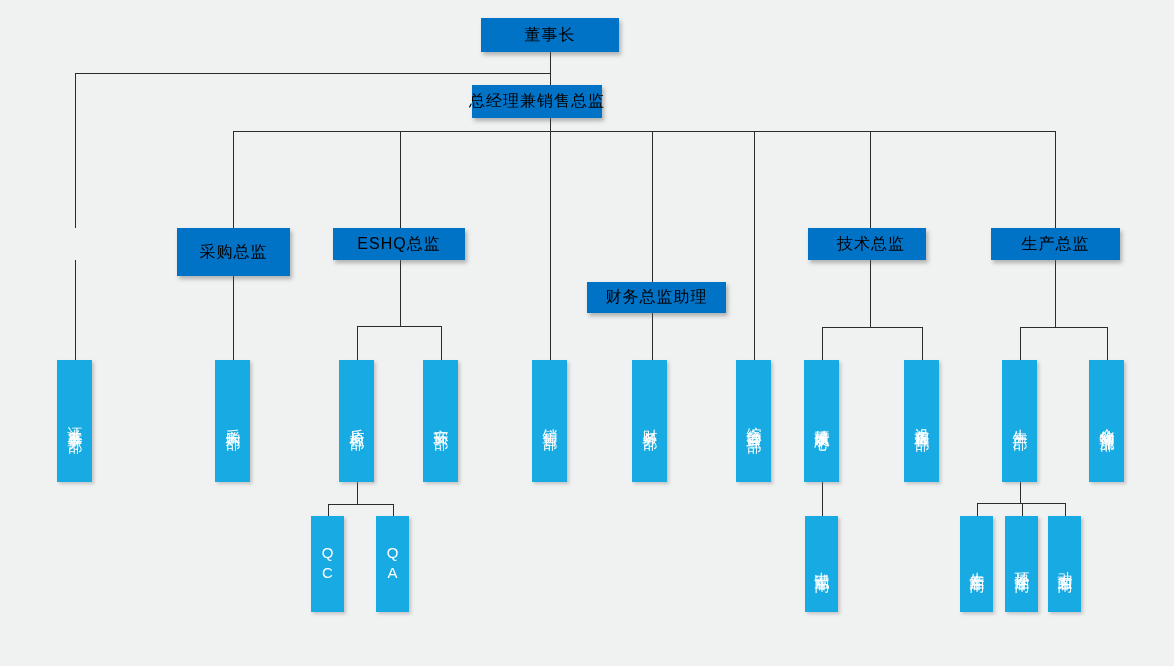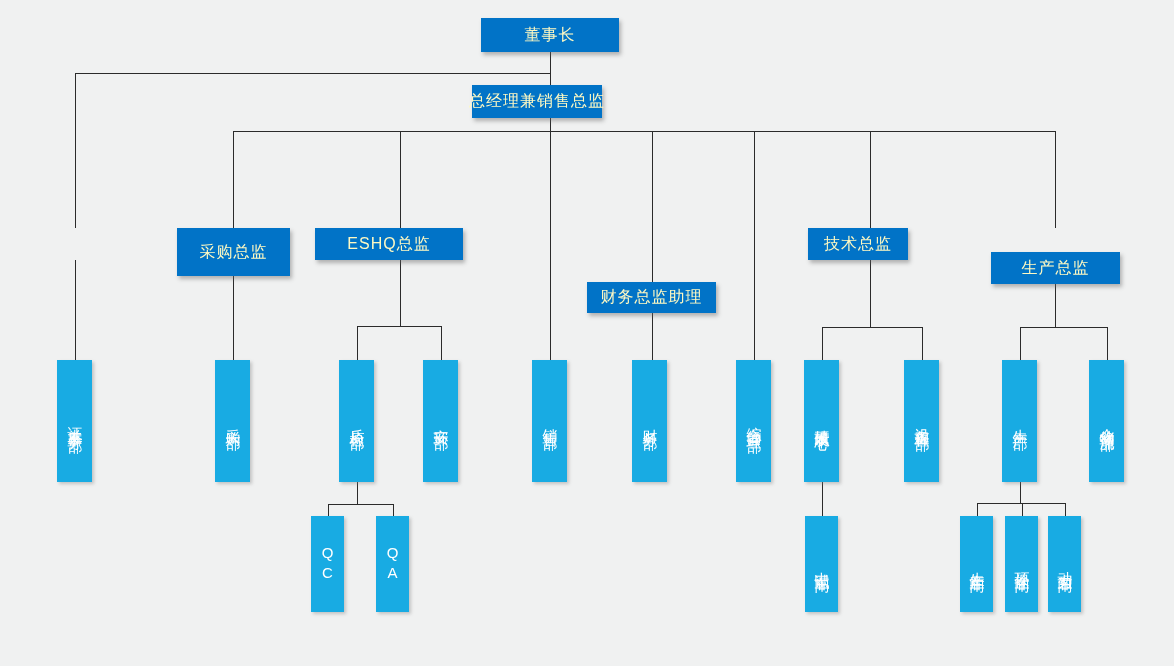--- a/index.html
+++ b/index.html
@@ -13,21 +13,21 @@
     background:#f0f1f1;
     overflow:hidden;
     margin:0 auto;
   }
   .lines{
     position:absolute;left:0;top:0;width:1174px;height:666px;
   }
   .hnode{
     position:absolute;
     background:var(--blue-primary,#0173c7);
-    color:#fef9c3;
+    color:#000000;
     display:flex;align-items:center;justify-content:center;
     font-size:16px;
     letter-spacing:1px;
     box-shadow:2px 3px 4px rgba(100,100,100,0.45);
     white-space:nowrap;
     z-index:2;
   }
   .vnode{
     position:absolute;
     background:var(--blue-secondary,#18abe3);
@@ -83,24 +83,24 @@
       M977 503 V516
       M1022 503 V516
       M1065 503 V516"></path>
   </svg>
 
   <div class="hnode" style="left:481px;top:18px;width:138px;height:34px;">董事长</div>
 
   <div class="hnode" style="left:472px;top:85px;width:130px;height:33px;">总经理兼销售总监</div>
 
   <div class="hnode" style="left:177px;top:228px;width:113px;height:48px;">采购总监</div>
-  <div class="hnode" style="left:315px;top:228px;width:148px;height:32px;">ESHQ总监</div>
-  <div class="hnode" style="left:587px;top:282px;width:129px;height:31px;">财务总监助理</div>
-  <div class="hnode" style="left:808px;top:228px;width:100px;height:32px;">技术总监</div>
-  <div class="hnode" style="left:991px;top:228px;width:129px;height:32px;margin-top:24px;">生产总监</div>
+  <div class="hnode" style="left:333px;top:228px;width:132px;height:32px;">ESHQ总监</div>
+  <div class="hnode" style="left:587px;top:282px;width:139px;height:31px;">财务总监助理</div>
+  <div class="hnode" style="left:808px;top:228px;width:110px;height:32px;padding-left:8px;">技术总监</div>
+  <div class="hnode" style="left:991px;top:228px;width:129px;height:32px;">生产总监</div>
 
   <div class="vnode" style="left:57px;top:360px;width:35px;height:122px;">证券事务部</div>
   <div class="vnode" style="left:215px;top:360px;width:35px;height:122px;">采购部</div>
   <div class="vnode" style="left:339px;top:360px;width:35px;height:122px;">质检部</div>
   <div class="vnode" style="left:423px;top:360px;width:35px;height:122px;">安环部</div>
   <div class="vnode" style="left:532px;top:360px;width:35px;height:122px;">销售部</div>
   <div class="vnode" style="left:632px;top:360px;width:35px;height:122px;">财务部</div>
   <div class="vnode" style="left:736px;top:360px;width:35px;height:122px;">综合管理部</div>
   <div class="vnode" style="left:804px;top:360px;width:35px;height:122px;letter-spacing:1px;">技术研发中心</div>
   <div class="vnode" style="left:904px;top:360px;width:35px;height:122px;letter-spacing:2px;">设备工程部</div>

